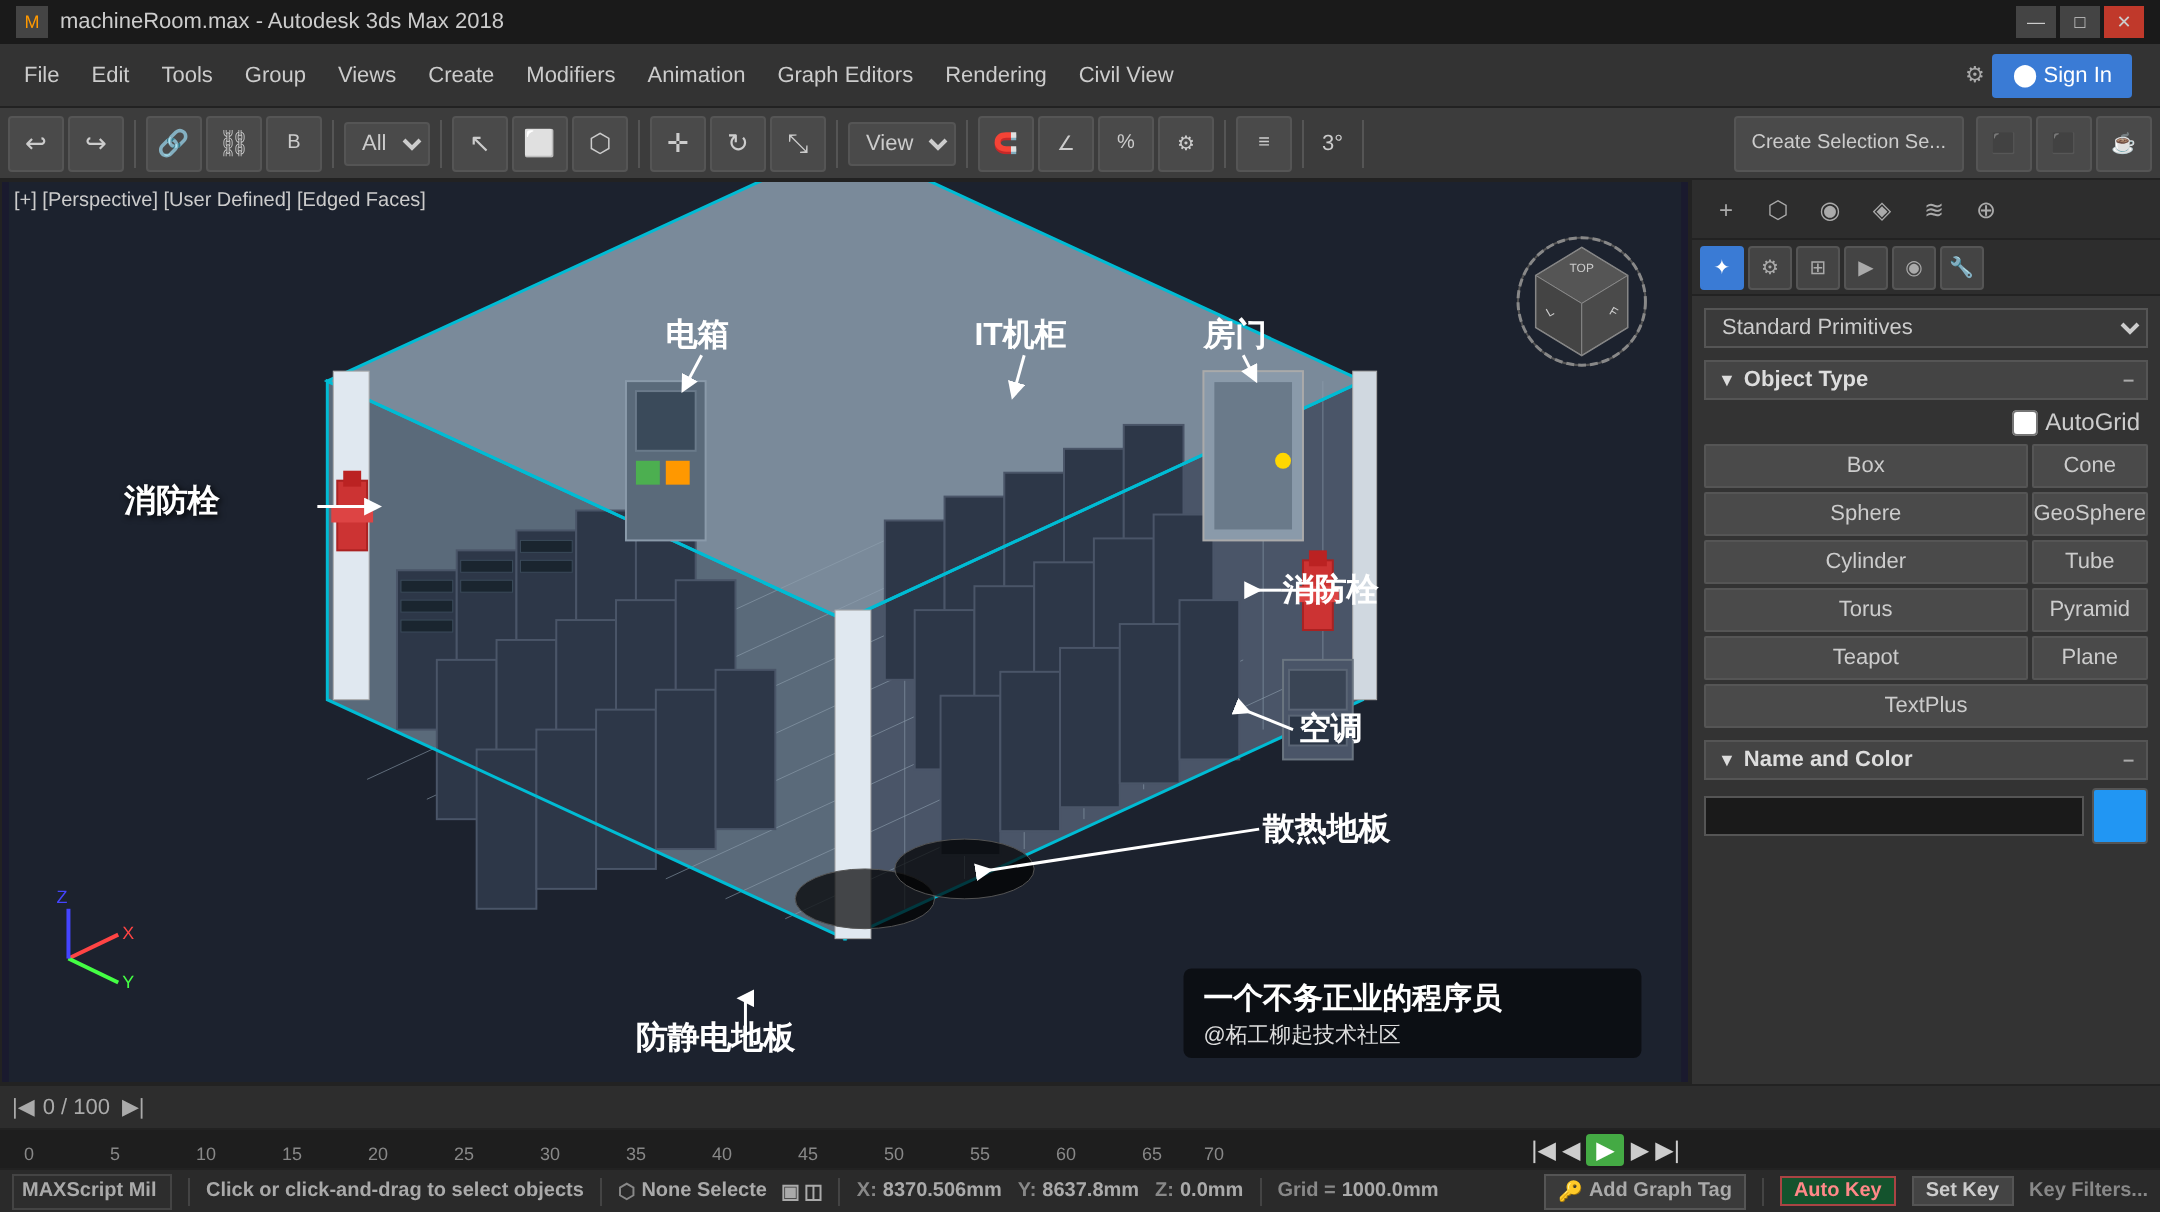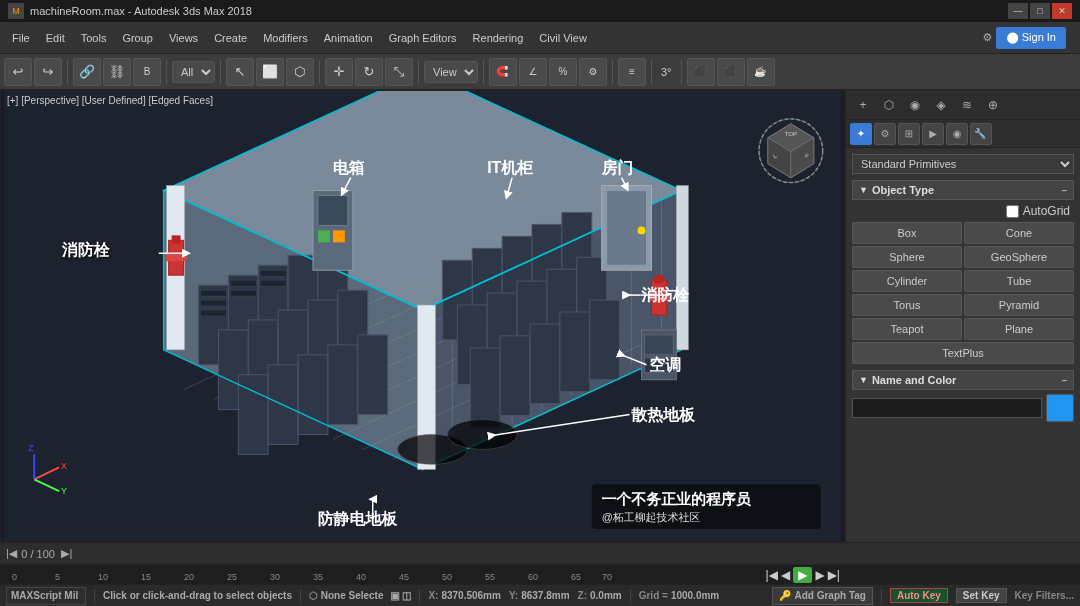--- a/index.html
+++ b/index.html
@@ -173,21 +173,21 @@
       display: flex;
       align-items: center;
       justify-content: flex-end;
       margin-bottom: 4px;
       padding-right: 4px;
     }
     .autogrid-cb { margin-right: 4px; }
 
     .btn-grid {
       display: grid;
-      grid-template-columns: 1fr 1fr;
+      grid-template-columns: 1fr;
       gap: 2px;
       margin-bottom: 6px;
     }
     .prim-btn {
       background: #4a4a4a;
       border: 1px solid #555;
       color: #ccc;
       font-size: 11px;
       height: 22px;
       cursor: pointer;
@@ -339,20 +339,23 @@
   <div class="tb-sep"></div>
   <div class="tb-btn" style="font-size:10px;">🧲</div>
   <div class="tb-btn" style="font-size:10px;">∠</div>
   <div class="tb-btn" style="font-size:10px;">%</div>
   <div class="tb-btn" style="font-size:10px;">⚙</div>
   <div class="tb-sep"></div>
   <div class="tb-btn" style="font-size:10px;">≡</div>
   <div class="tb-sep"></div>
   <span style="font-size:11px;color:#ccc;padding:0 4px;">3°</span>
   <div class="tb-sep"></div>
+  <div style="flex:1;display:flex;align-items:center;justify-content:flex-end;padding-right:4px;">
+    <div class="tb-btn" style="width:auto;padding:0 8px;font-size:10px;">Create Selection Se...</div>
+  </div>
   <div class="tb-btn" style="font-size:10px;">⬛</div>
   <div class="tb-btn" style="font-size:10px;">⬛</div>
   <div class="tb-btn" style="font-size:10px;">☕</div>
 </div>
 
 <div id="main" style="display:flex; height:452px;">
 
   <div id="viewport">
     <div id="viewport-label">[+] [Perspective] [User Defined] [Edged Faces]</div>
 

